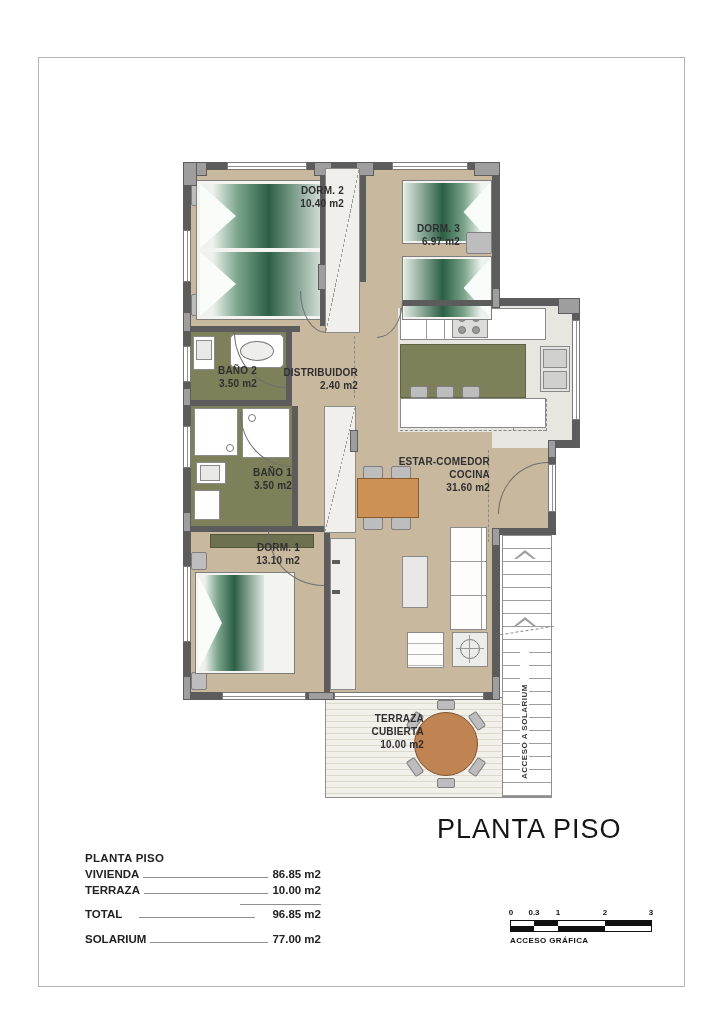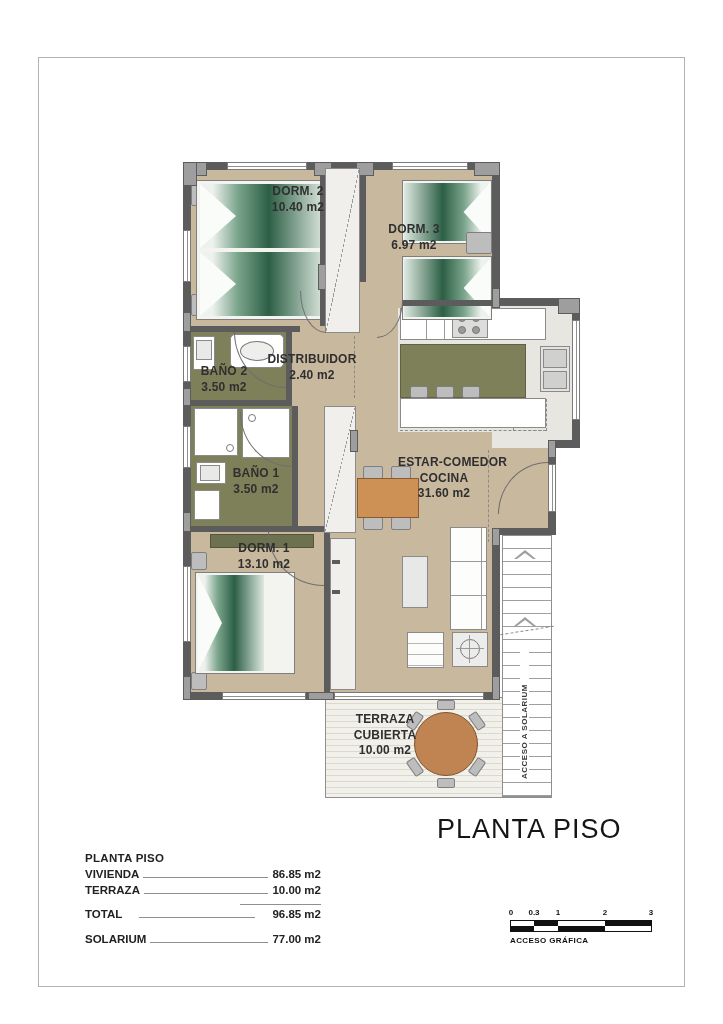--- a/index.html
+++ b/index.html
@@ -19,22 +19,22 @@
         border:1px solid #7a7a7a;box-sizing:border-box;}
   .closet{position:absolute;background:
       linear-gradient(to bottom right,transparent 49.5%,#9a9a9a 49.5% 50.5%,transparent 50.5%),#f0efec;
       border:1px solid #8a8a8a;box-sizing:border-box;}
   .arc{position:absolute;box-sizing:border-box;border:0 solid #6f6f6f;background:transparent;}
   .furn{position:absolute;background:#ffffff;border:1px solid #8a8a8a;box-sizing:border-box;}
   .gfurn{position:absolute;background:#bdbdbd;border:1px solid #7f7f7f;box-sizing:border-box;border-radius:2px;}
   .dashH{position:absolute;border-top:1px dashed #8a8a8a;}
   .dashV{position:absolute;border-left:1px dashed #8a8a8a;}
   .dashR{position:absolute;border:1px dashed #8a8a8a;box-sizing:border-box;}
-  .label{position:absolute;font-weight:bold;font-size:12px;line-height:1.3;color:#2f2f2f;
-         text-align:center;letter-spacing:.2px;white-space:nowrap;}
+  .label{position:absolute;font-weight:bold;font-size:10px;line-height:1.3;color:#2f2f2f;
+         text-align:right;letter-spacing:.2px;white-space:nowrap;}
   .bedframe{position:absolute;background:#f3f3ef;border:1px solid #7e7e7e;box-sizing:border-box;}
   .duvetL{position:absolute;background:linear-gradient(90deg,#eef2ee 0 10%,#7ba58c 30%,#2c5f45 55%,#dfe9e1 100%);}
   .duvetR{position:absolute;background:linear-gradient(270deg,#eef2ee 0 10%,#7ba58c 30%,#2c5f45 55%,#dfe9e1 100%);}
   .foldL{position:absolute;background:#fafcf9;clip-path:polygon(0 0,60% 50%,0 100%);}
   .foldR{position:absolute;background:#fafcf9;clip-path:polygon(100% 0,40% 50%,100% 100%);}
   .stairs{position:absolute;background:repeating-linear-gradient(180deg,#ffffff 0 12px,#9f9f9f 12px 13px);
           border:1px solid #8f8f8f;box-sizing:border-box;}
   .terr{position:absolute;background:repeating-linear-gradient(180deg,#f2f0ea 0 5px,#dcd8cc 5px 6px);
         border:1px solid #8f8f8f;box-sizing:border-box;}
   .vtext{position:absolute;writing-mode:vertical-rl;transform:rotate(180deg);
@@ -231,29 +231,29 @@
     <span>10.40 m2</span>
   </div>
   <div class="label" style="left:368px;top:222px;width:92px;">
     <span>DORM. 3</span><br>
     <span>6.97 m2</span>
   </div>
   <div class="label" style="left:191px;top:364px;width:66px;">
     <span>BAÑO 2</span><br>
     <span>3.50 m2</span>
   </div>
-  <div class="label" style="left:266px;top:352px;width:92px;">
+  <div class="label" style="left:266px;top:366px;width:92px;">
     <span>DISTRIBUIDOR</span><br>
     <span>2.40 m2</span>
   </div>
   <div class="label" style="left:220px;top:466px;width:72px;">
     <span>BAÑO 1</span><br>
     <span>3.50 m2</span>
   </div>
-  <div class="label" style="left:220px;top:541px;width:88px;">
+  <div class="label" style="left:212px;top:541px;width:88px;">
     <span>DORM. 1</span><br>
     <span>13.10 m2</span>
   </div>
   <div class="label" style="left:398px;top:455px;width:92px;">
     <span>ESTAR-COMEDOR</span><br>
     <span>COCINA</span><br>
     <span>31.60 m2</span>
   </div>
   <div class="label" style="left:346px;top:712px;width:78px;">
     <span>TERRAZA</span><br>

